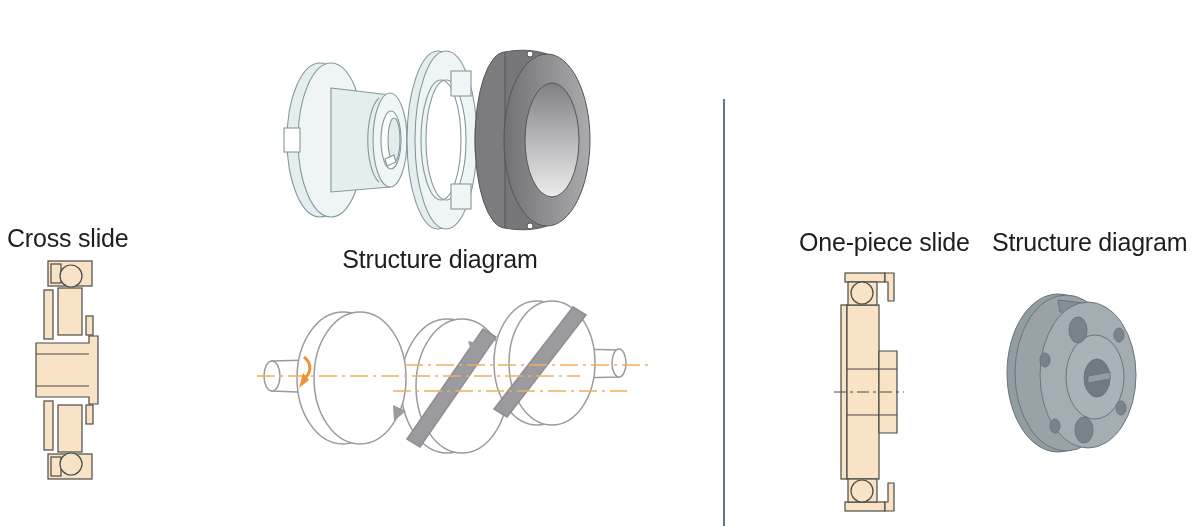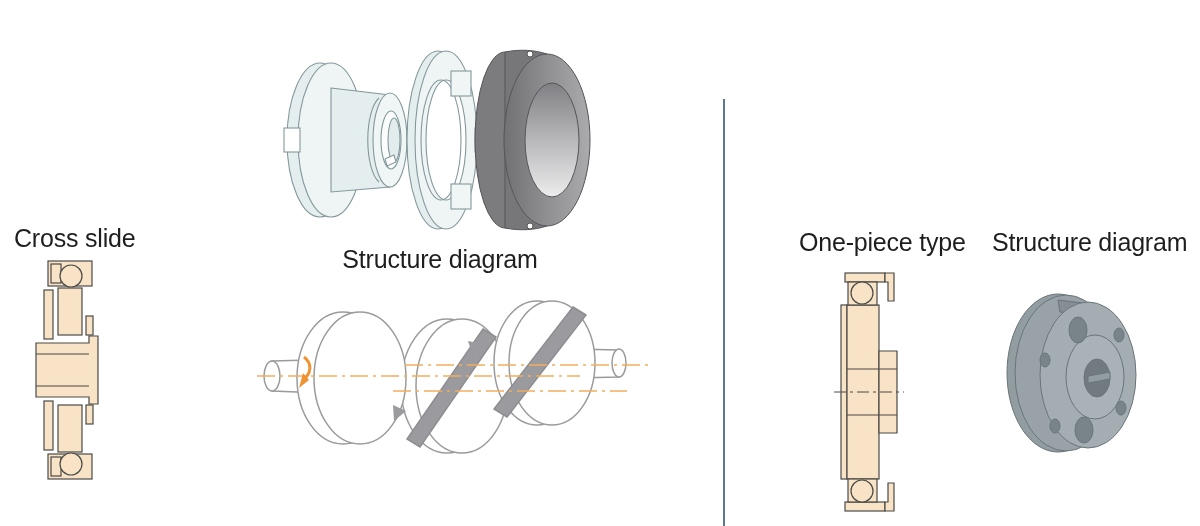--- a/index.html
+++ b/index.html
@@ -8,21 +8,21 @@
   .lbl{position:absolute;font-size:25px;line-height:1.2;color:var(--label-text,#1e1e1e);white-space:nowrap;letter-spacing:-0.2px;}
   .lbl.center{text-align:center;}
   .fig{position:absolute;}
   .divider{position:absolute;width:2px;background:var(--divider,#5d7792);}
 </style>
 </head>
 <body>
 
 <div class="stage">
 
-  <div class="lbl" style="left:14px;top:223px;">Cross slide</div>
+  <div class="lbl" style="left:7px;top:223px;">Cross slide</div>
 
   <svg class="fig" style="left:31px;top:259px;" width="72" height="222" viewBox="0 0 72 222">
     <g fill="var(--section-fill)" stroke="var(--section-stroke)" stroke-width="1.2" stroke-linejoin="miter">
       <path d="M5 84 L58 84 L58 77 L67 77 L67 145 L58 145 L58 138 L5 138 Z"></path>
       <line x1="5" y1="95" x2="58" y2="95"></line>
       <line x1="5" y1="127" x2="58" y2="127"></line>
 
       <rect x="17" y="2" width="44" height="25"></rect>
       <rect x="20" y="5" width="10" height="19"></rect>
       <circle cx="40" cy="17" r="11"></circle>
@@ -123,21 +123,21 @@
 
     <g>
       <path d="M49 58 C57 64 57 74 48 81" stroke="var(--arrow-orange)" stroke-width="3" fill="none"></path>
       <polygon points="44,89 54,81 48,74" fill="var(--arrow-orange)"></polygon>
     </g>
   </svg>
 
 
   <div class="divider" style="left:723px;top:99px;height:427px;"></div>
 
-  <div class="lbl" style="left:799px;top:227px;">One-piece type</div>
+  <div class="lbl" style="left:799px;top:227px;">One-piece slide</div>
   <div class="lbl" style="left:992px;top:227px;">Structure diagram</div>
 
   <svg class="fig" style="left:833px;top:271px;" width="72" height="242" viewBox="0 0 72 242">
     <g fill="var(--section-fill)" stroke="var(--section-stroke)" stroke-width="1.2" stroke-linejoin="miter">
       <rect x="8" y="34" width="6" height="174"></rect>
       <rect x="14" y="34" width="32" height="174"></rect>
       <path d="M46 80 L64 80 L64 162 L46 162 Z"></path>
       <line x1="14" y1="98" x2="64" y2="98"></line>
       <line x1="14" y1="144" x2="64" y2="144"></line>
 

